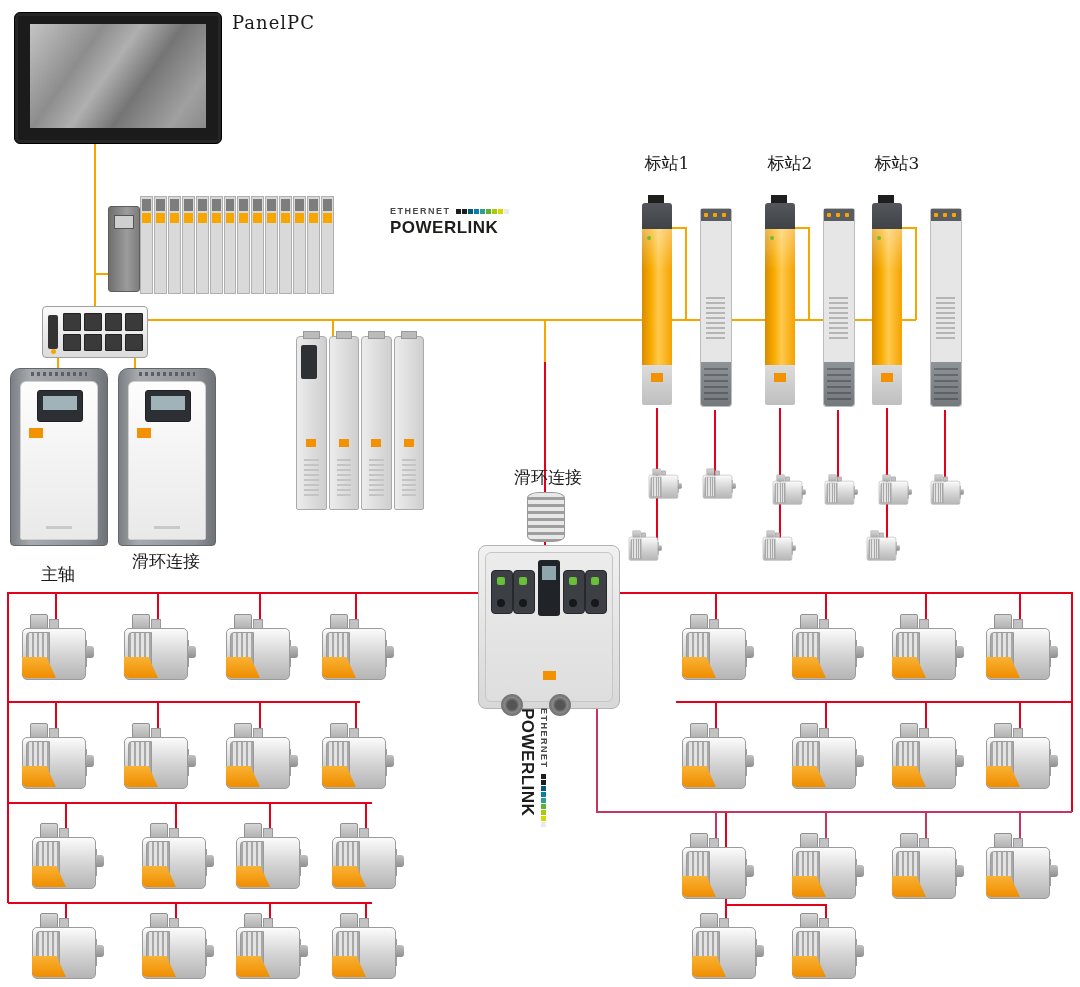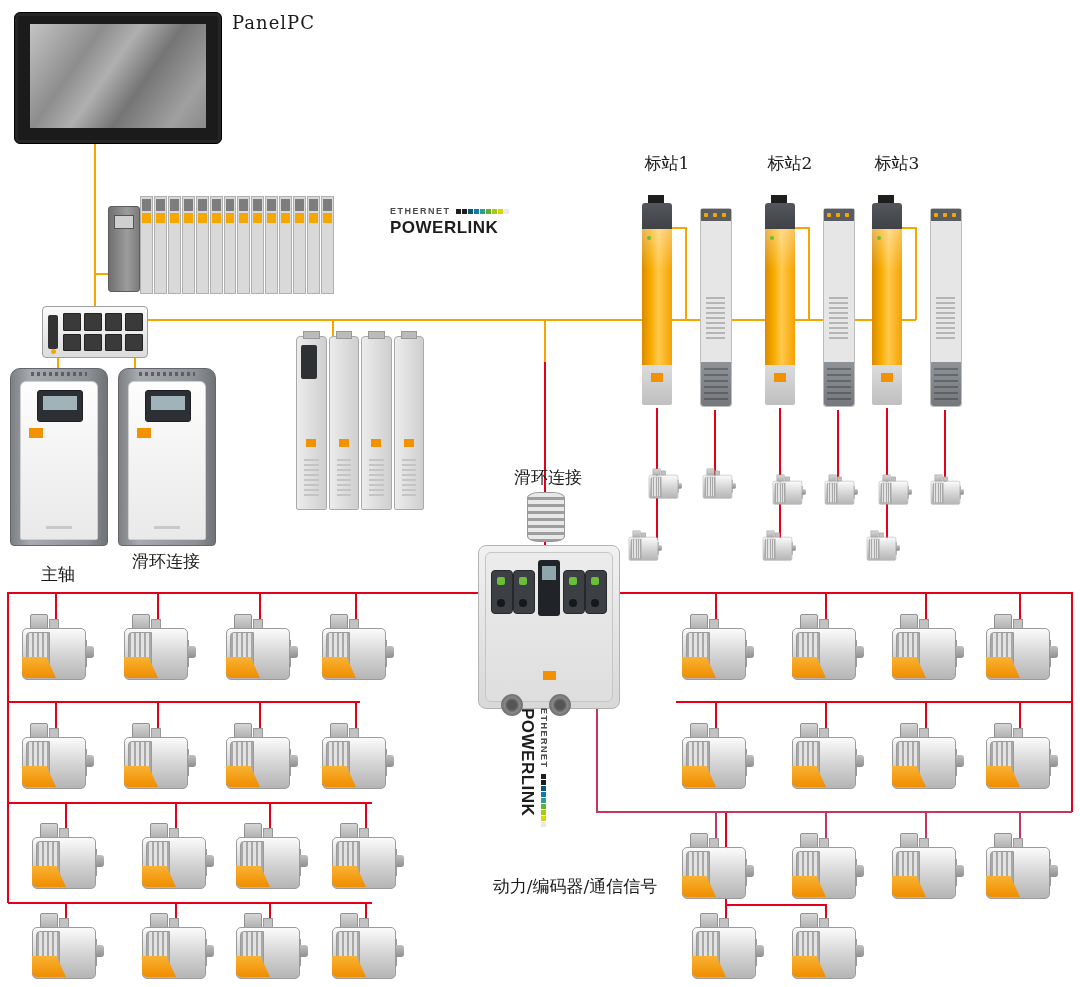--- a/index.html
+++ b/index.html
@@ -315,21 +315,20 @@
           <i style="background: rgb(98, 178, 47);"></i>
           <i style="background: rgb(168, 200, 19);"></i>
           <i style="background: rgb(216, 216, 0);"></i>
           <i style="background: rgb(234, 234, 234);"></i>
         </span>
     </div>
     <div class="pl-name">POWERLINK</div>
   </div>
 
   <div class="label cable-text">
-    <div>动力/编码器/通信信号</div>
   </div>
 <div class="station" style="left: 642px;">
       <div class="ydrive">
         <div class="y-conn"></div>
         <div class="y-cap"></div>
         <div class="y-body"></div>
         <div class="y-led"></div>
         <div class="y-foot">
           <div class="y-logo"></div>
         </div>

